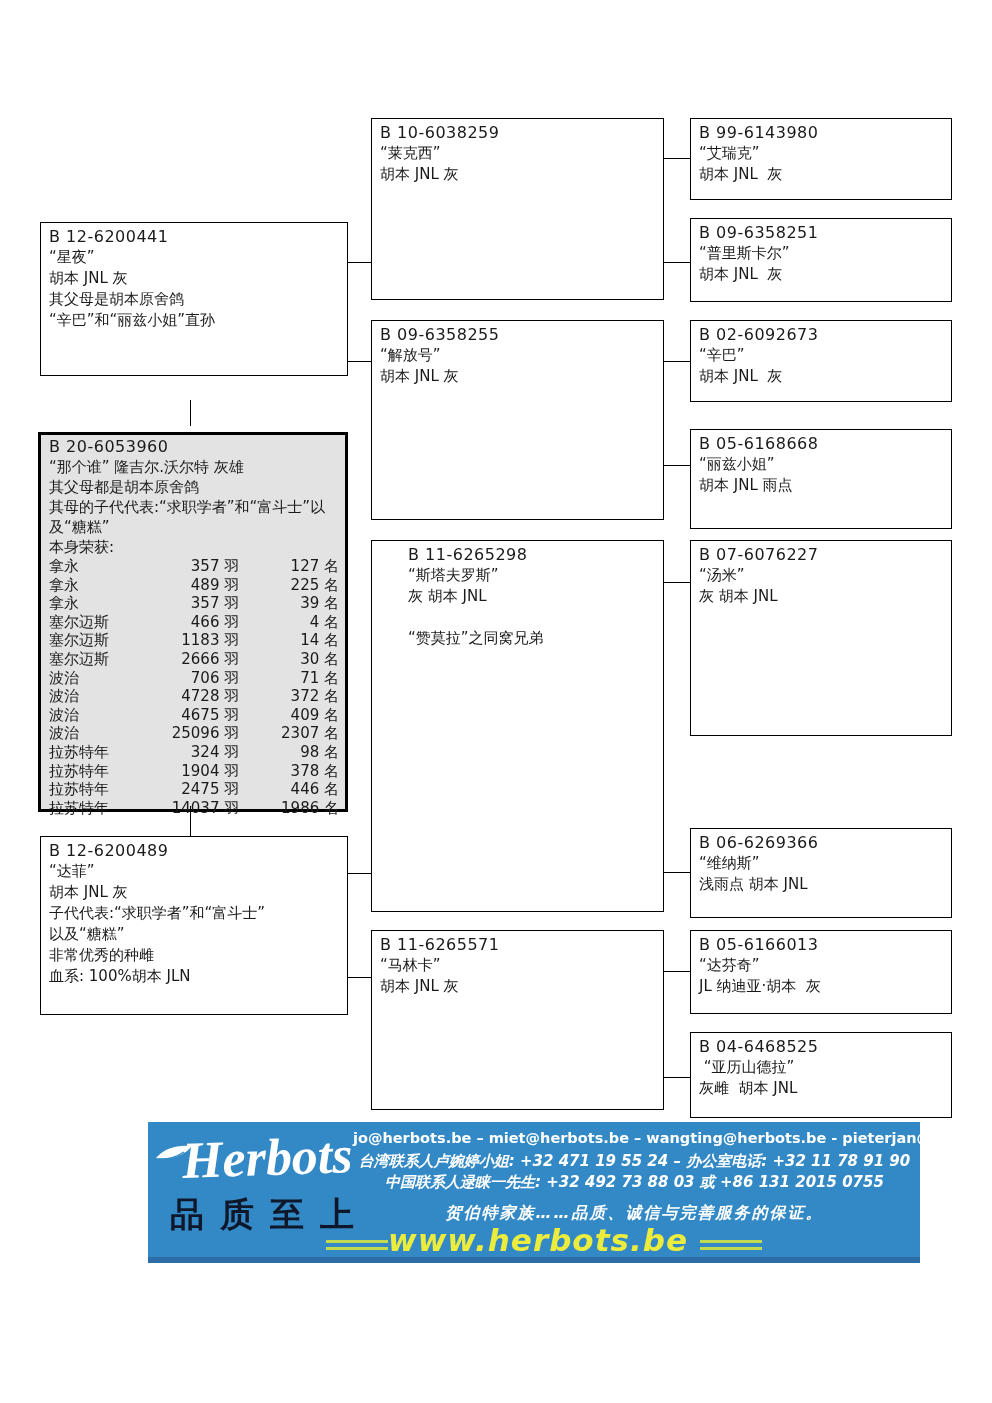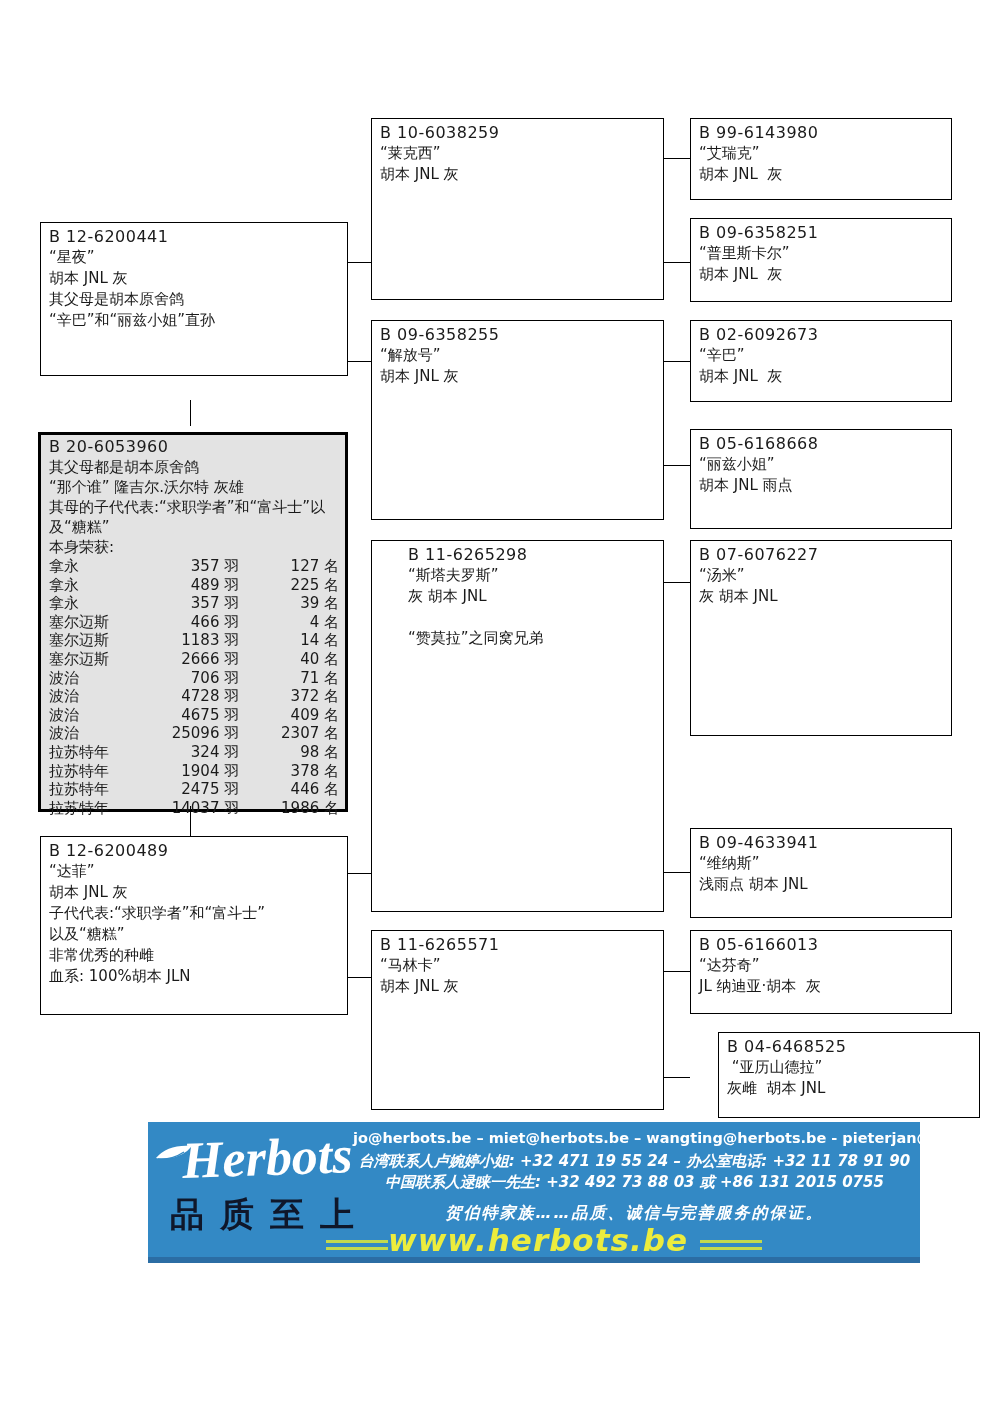--- a/index.html
+++ b/index.html
@@ -45,22 +45,22 @@
   <div class="pbox" style="left:40px;top:222px;width:308px;height:154px;">
     <div class="ring">B 12-6200441</div>
     <div class="bline">“星夜”</div>
     <div class="bline">胡本 JNL 灰</div>
     <div class="bline">其父母是胡本原舍鸽</div>
     <div class="bline">“辛巴”和“丽兹小姐”直孙</div>
   </div>
 
   <div class="pbox champion" style="left:38px;top:432px;width:310px;height:380px;">
     <div class="ring">B 20-6053960</div>
+    <div class="bline">“那个谁” 隆吉尔.沃尔特 灰雄</div>
     <div class="bline">其父母都是胡本原舍鸽</div>
-    <div class="bline">“那个谁” 隆吉尔.沃尔特 灰雄</div>
     <div class="bline">其母的子代代表:“求职学者”和“富斗士”以及“糖糕”</div>
     <div class="bline">本身荣获:</div>
     <div class="results">
 
     <div class="rrow">
         <span class="race">拿永</span>
         <span class="birds">357 羽</span>
         <span class="rank">127 名</span>
       </div>
         <div class="rrow">
@@ -79,21 +79,21 @@
         <span class="rank">4 名</span>
       </div>
         <div class="rrow">
         <span class="race">塞尔迈斯</span>
         <span class="birds">1183 羽</span>
         <span class="rank">14 名</span>
       </div>
         <div class="rrow">
         <span class="race">塞尔迈斯</span>
         <span class="birds">2666 羽</span>
-        <span class="rank">40 名</span>
+        <span class="rank">30 名</span>
       </div>
         <div class="rrow">
         <span class="race">波治</span>
         <span class="birds">706 羽</span>
         <span class="rank">71 名</span>
       </div>
         <div class="rrow">
         <span class="race">波治</span>
         <span class="birds">4728 羽</span>
         <span class="rank">372 名</span>
@@ -191,32 +191,32 @@
     <div class="bline">胡本 JNL 雨点</div>
   </div>
 
   <div class="pbox" style="left:690px;top:540px;width:262px;height:196px;">
     <div class="ring">B 07-6076227</div>
     <div class="bline">“汤米”</div>
     <div class="bline">灰 胡本 JNL</div>
   </div>
 
   <div class="pbox" style="left:690px;top:828px;width:262px;height:90px;">
-    <div class="ring">B 09-4633941</div>
+    <div class="ring">B 06-6269366</div>
     <div class="bline">“维纳斯”</div>
     <div class="bline">浅雨点 胡本 JNL</div>
   </div>
 
   <div class="pbox" style="left:690px;top:930px;width:262px;height:84px;">
     <div class="ring">B 05-6166013</div>
     <div class="bline">“达芬奇”</div>
     <div class="bline">JL 纳迪亚·胡本  灰</div>
   </div>
 
-  <div class="pbox" style="left:690px;top:1032px;width:262px;height:86px;margin-left:28px;">
+  <div class="pbox" style="left:690px;top:1032px;width:262px;height:86px;">
     <div class="ring">B 04-6468525</div>
     <div class="bline"> “亚历山德拉”</div>
     <div class="bline">灰雌  胡本 JNL</div>
   </div>
 
   <div class="hline" style="left:348px;top:262px;width:23px;"></div>
   <div class="hline" style="left:348px;top:361px;width:23px;"></div>
   <div class="hline" style="left:348px;top:873px;width:23px;"></div>
   <div class="hline" style="left:348px;top:977px;width:23px;"></div>
   <div class="hline" style="left:664px;top:158px;width:26px;"></div>

